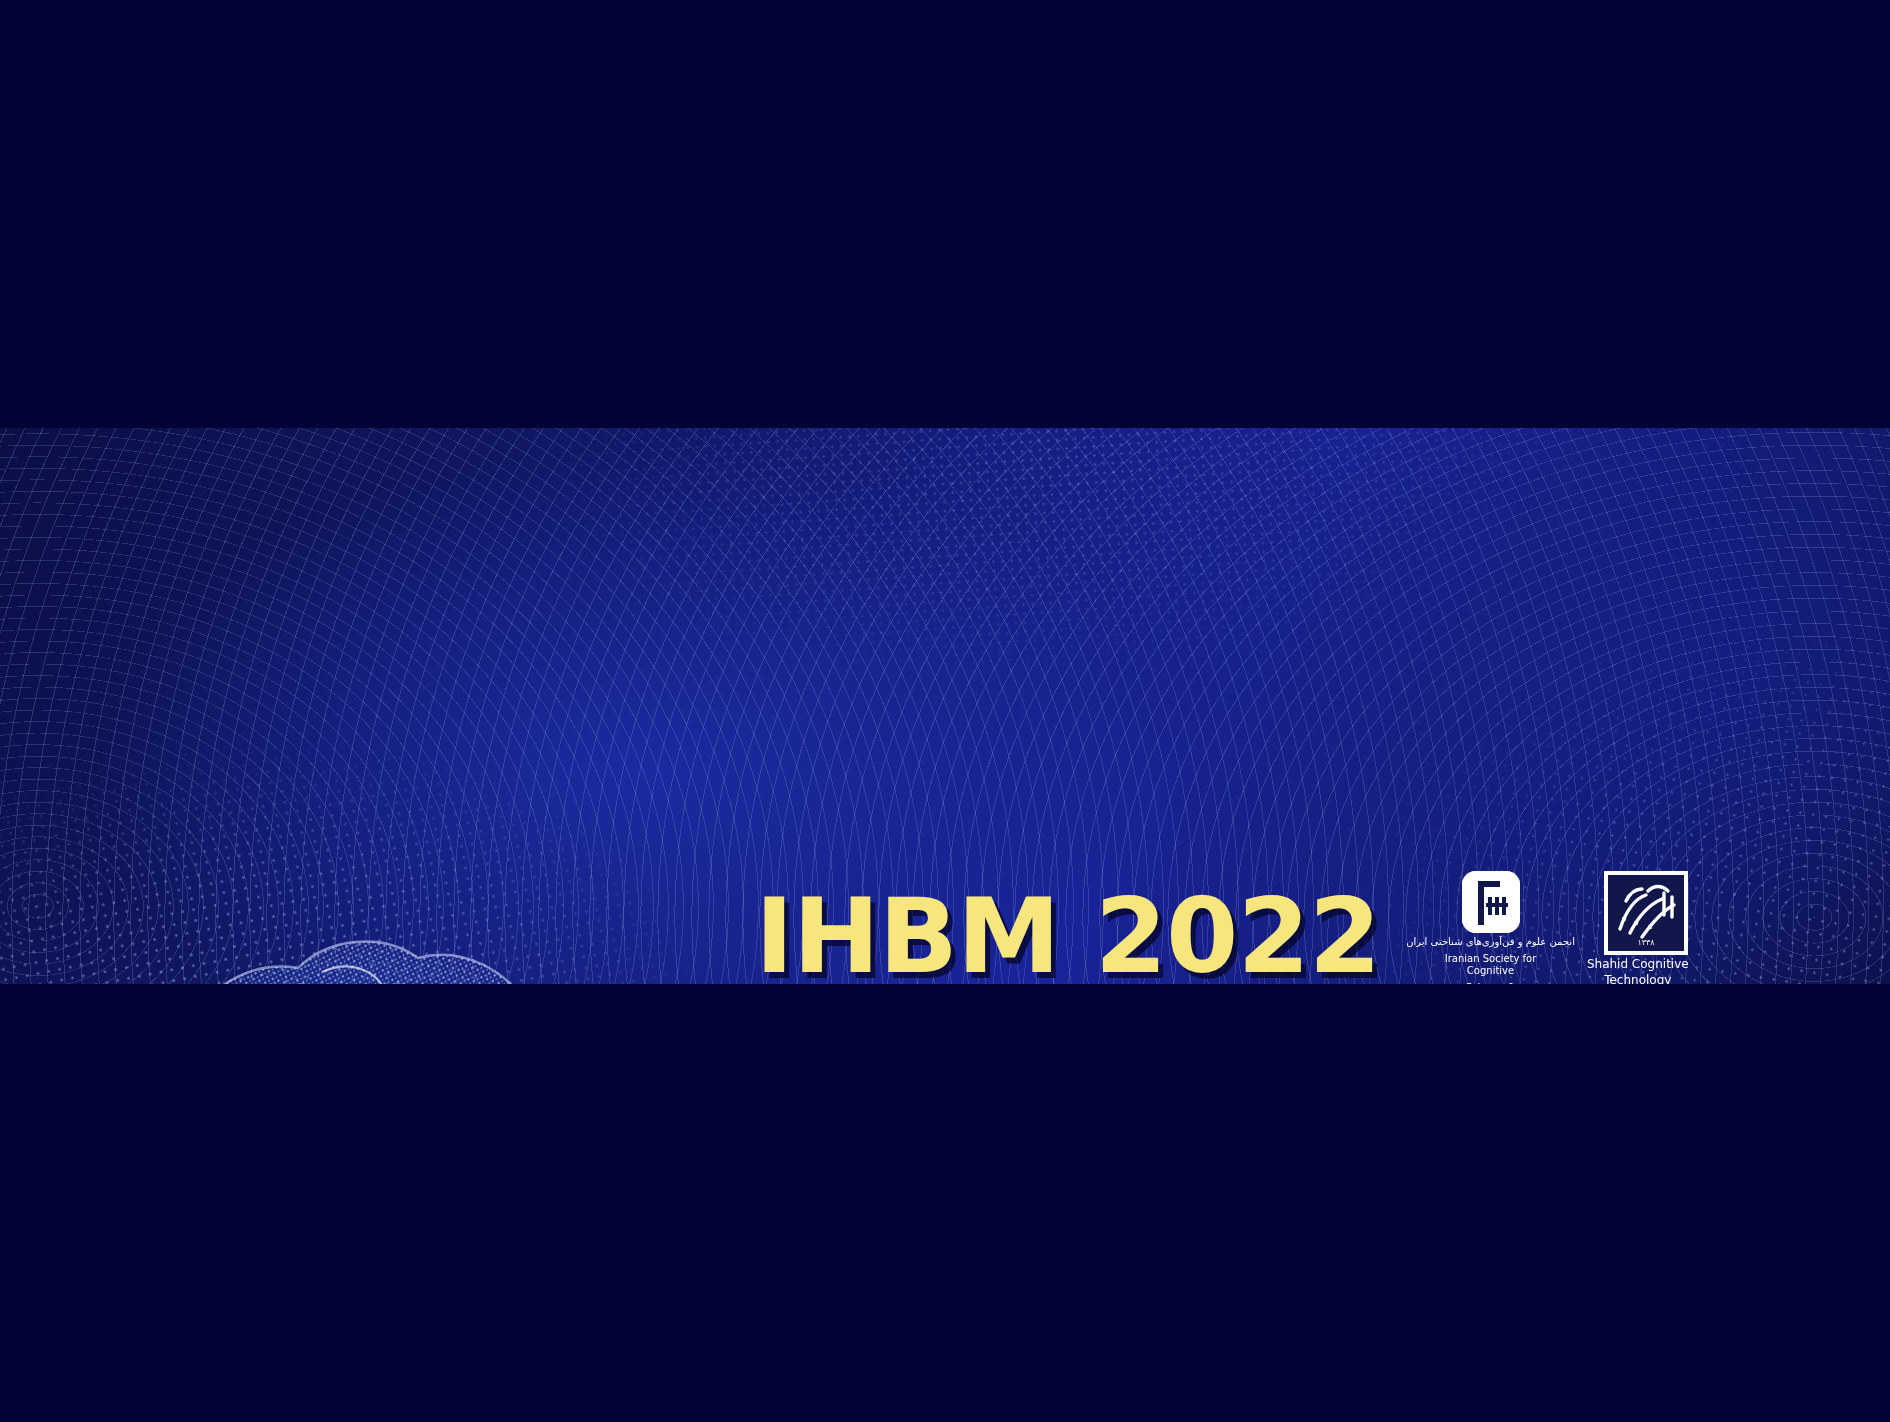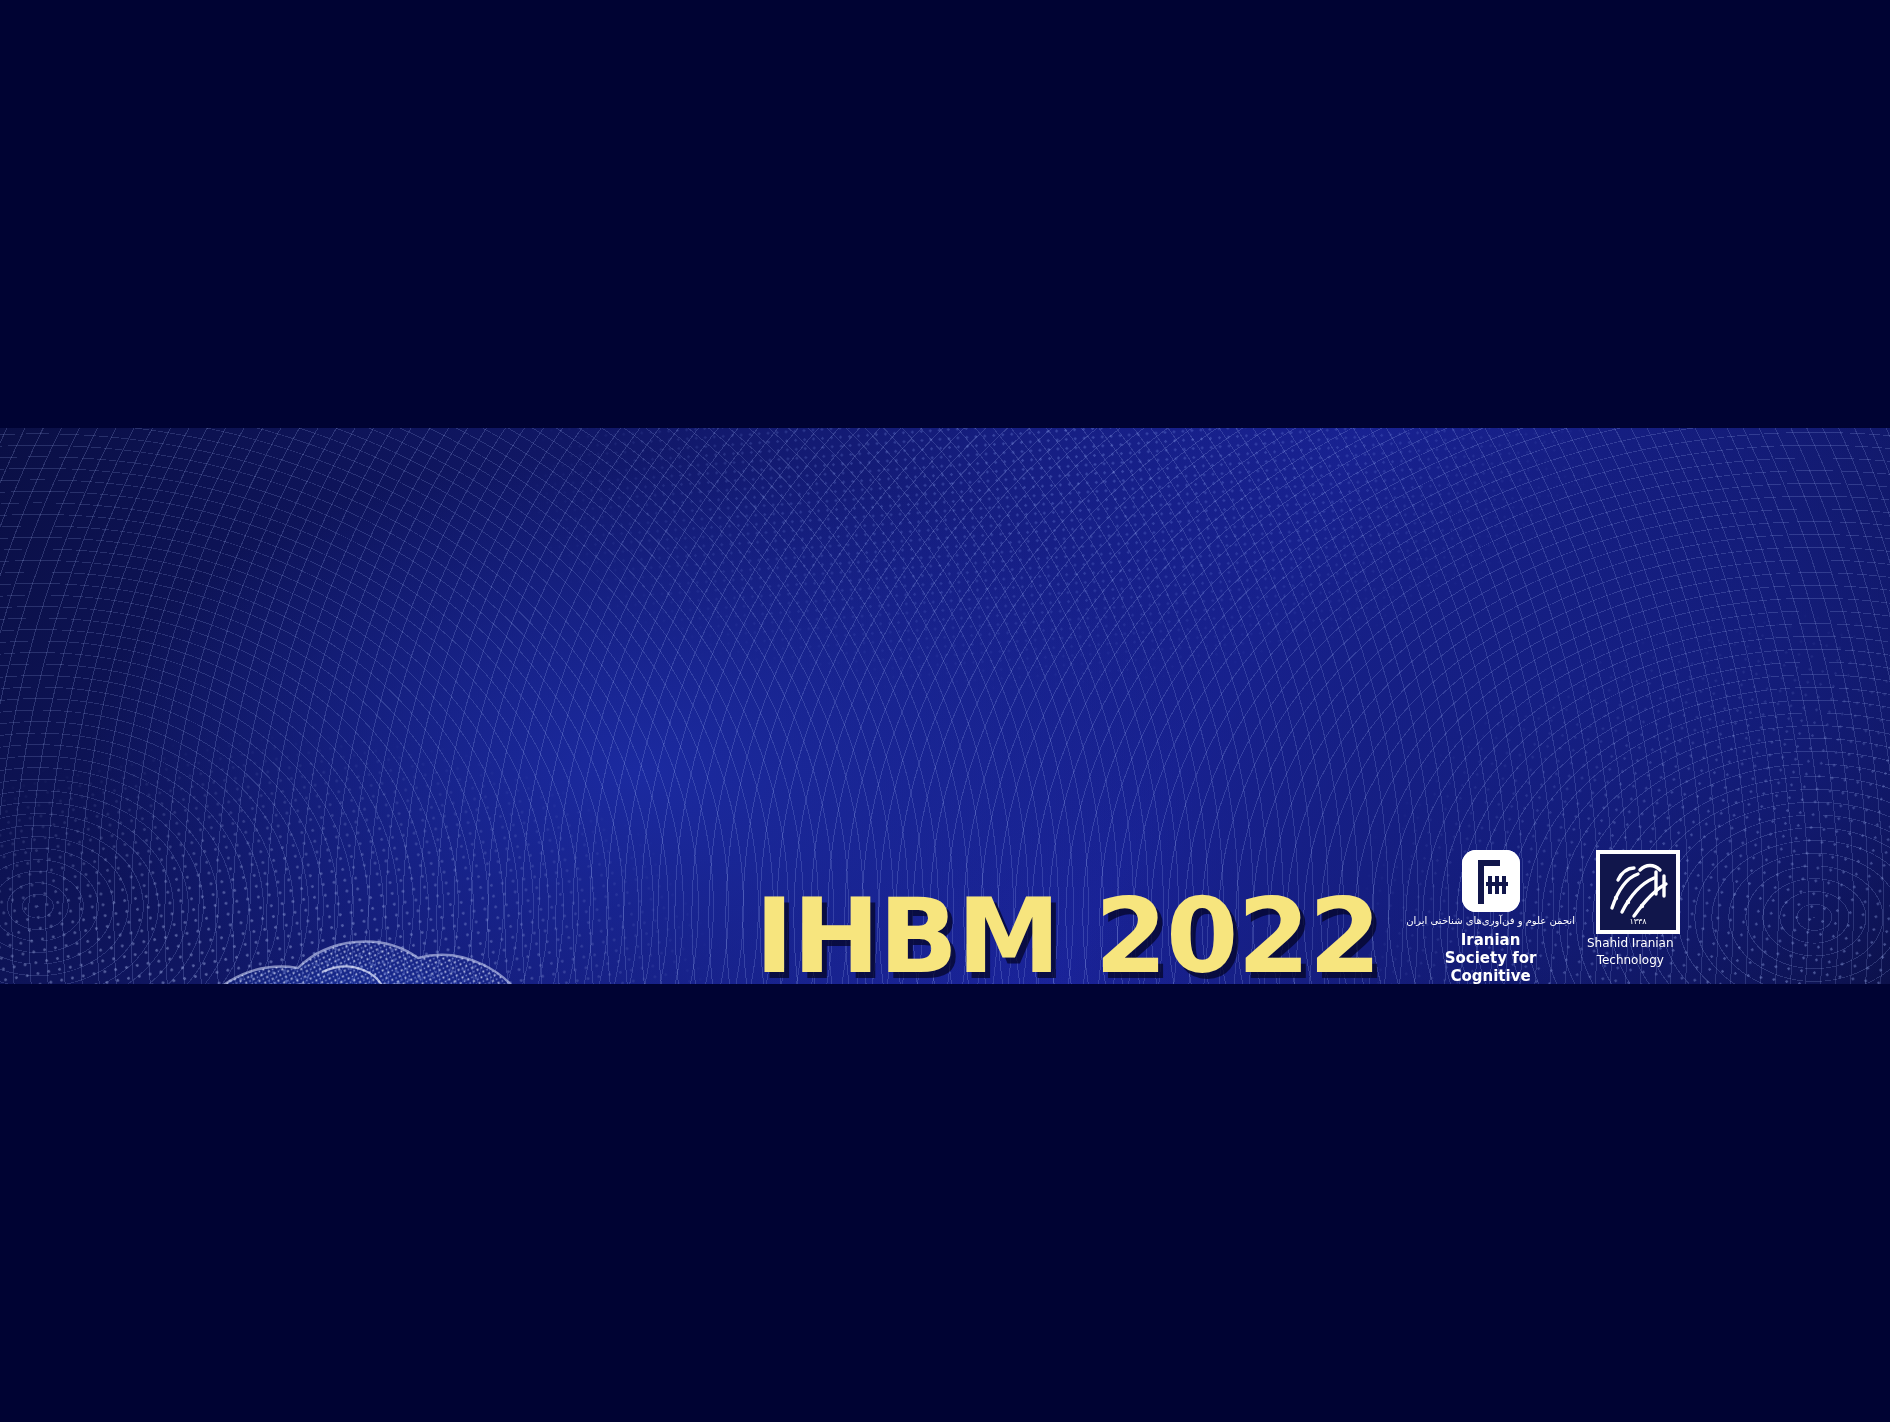--- a/index.html
+++ b/index.html
@@ -138,26 +138,26 @@
     position: relative;
   }
   .logo-mark-square {
     width: 68px;
     height: 84px;
     background: #ffffff;
     position: relative;
   }
   .logo-caption {
     margin-top: 5px;
-    font-size: 15px;
+    font-size: 10px;
     line-height: 1.18;
     text-align: center;
     color: #ffffff;
     max-width: 104px;
-    font-weight: bold;
+    font-weight: normal;
   }
   .logo-caption-fa {
     font-size: 10px;
     line-height: 1.2;
     text-align: center;
     color: #ffffff;
     direction: rtl;
     margin-top: 3px;
   }
   .logo-caption-en {
@@ -296,21 +296,21 @@
                   <path d="M68,26 L68,46"></path>
                 </g>
                 <g fill="#ffffff">
                   <circle cx="20" cy="48" r="2.2"></circle>
                   <circle cx="32" cy="52" r="2.2"></circle>
                   <circle cx="46" cy="56" r="2.2"></circle>
                 </g>
                 <text x="42" y="74" font-size="8" fill="#ffffff" text-anchor="middle" font-family="DejaVu Sans, sans-serif">۱۳۳۸</text>
               </svg>
             </div>
-            <div class="logo-caption-en">Shahid Iranian</div>
+            <div class="logo-caption-en">Shahid Cognitive</div>
             <div class="logo-caption-en">Technology</div>
           </div>
 
         </div>
       </div>
 
     </div>
   </div>
 </div>
 

